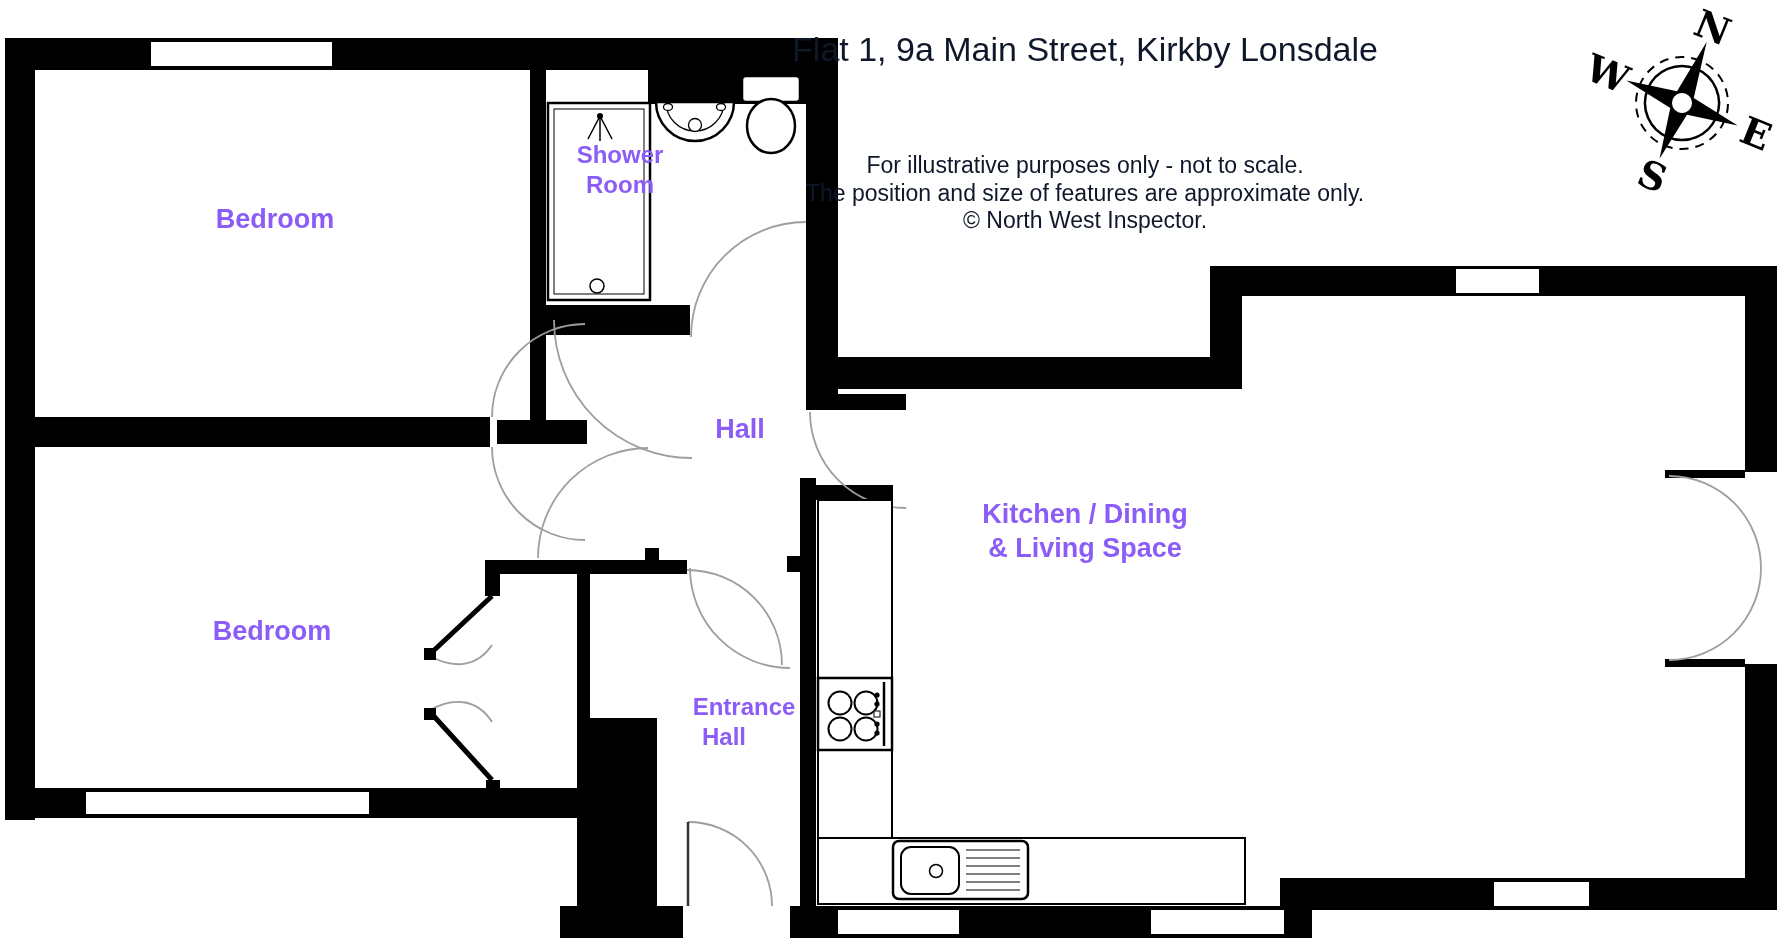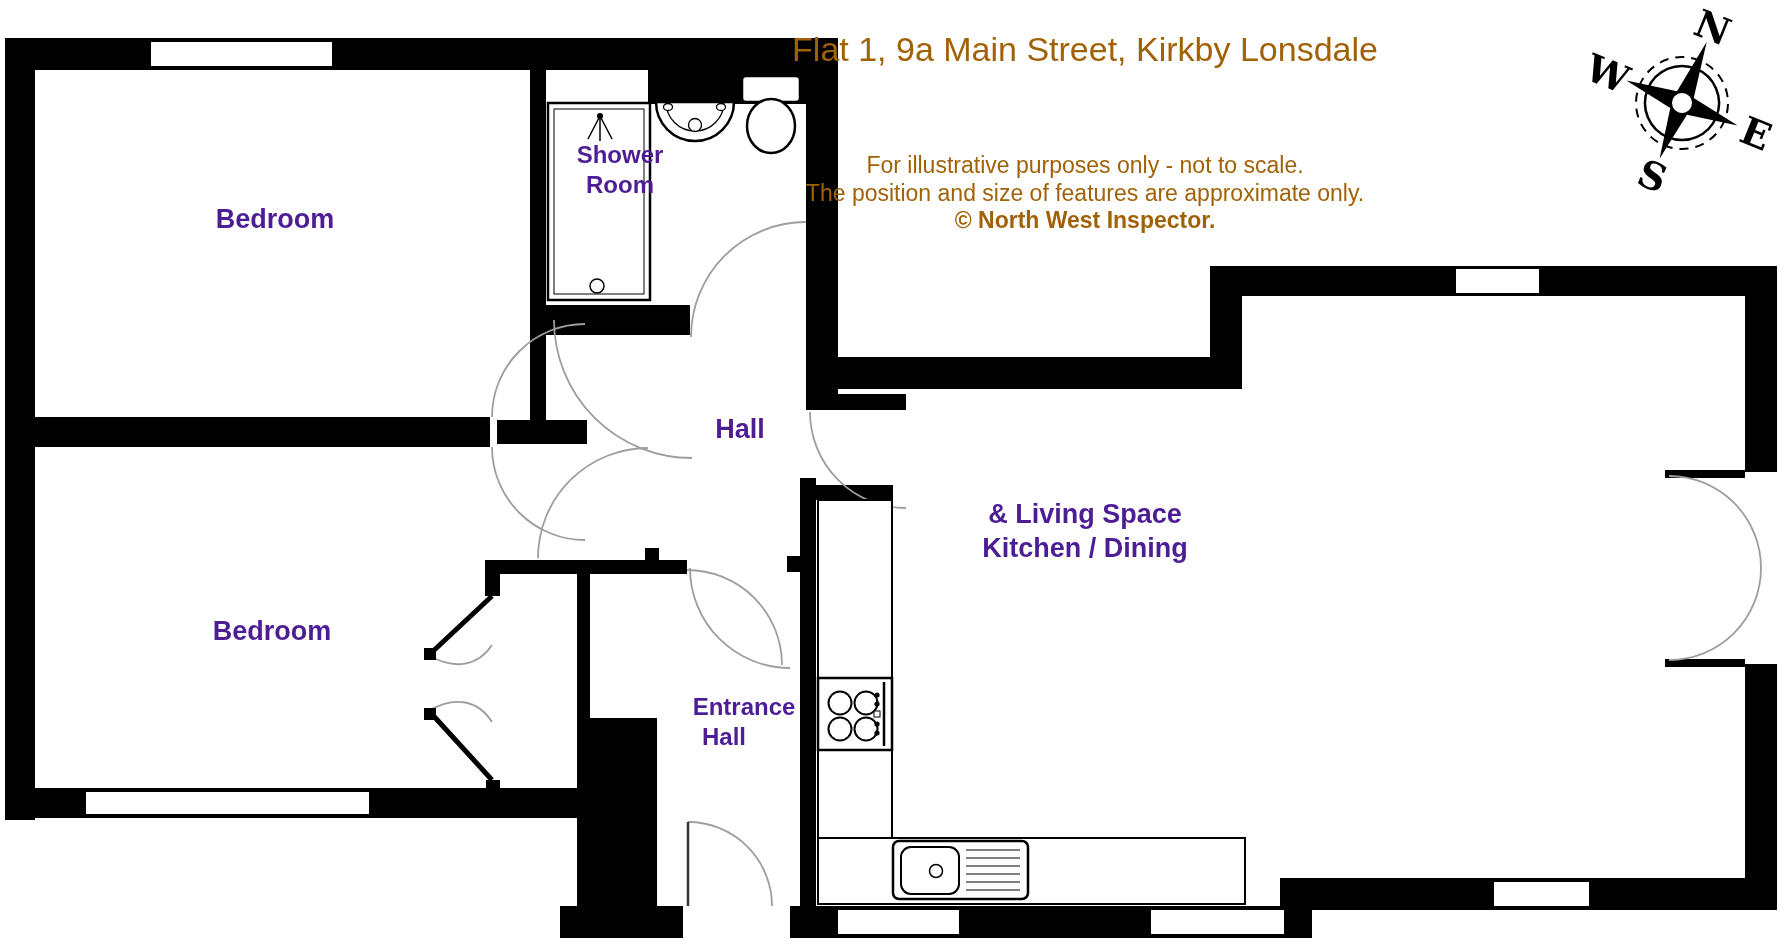--- a/index.html
+++ b/index.html
@@ -1,24 +1,24 @@
 <!DOCTYPE html>
 <html><head>
 <meta charset="utf-8">
 <style>
   html,body{margin:0;padding:0;background:#ffffff;}
   .plan{position:relative;width:1784px;height:944px;background:#ffffff;
         font-family:"Liberation Sans",sans-serif;overflow:hidden;}
   .plan svg{position:absolute;left:0;top:0;}
   .lbl{position:absolute;transform:translate(-50%,-50%);font-weight:bold;
-       color:#4c1d95;text-align:center;line-height:1.25;white-space:nowrap;}
+       color:#8b5cf6;text-align:center;line-height:1.25;white-space:nowrap;}
   .lbl-room{font-size:27px;text-align:center;}
   .lbl-small{font-size:24px;}
   .hdr{position:absolute;left:1085px;transform:translateX(-50%);
-       color:#a16207;text-align:center;white-space:nowrap;font-weight:normal;}
+       color:#0f172a;text-align:center;white-space:nowrap;font-weight:normal;}
   .hdr-title{top:30px;font-size:34px;}
   .hdr-area{top:84px;font-size:31px;}
   .hdr-note{font-size:23px;}
 </style>
 </head>
 <body>
 
 <div class="plan">
 
   <svg width="1784" height="944" viewBox="0 0 1784 944">
@@ -160,31 +160,31 @@
         <text x="0" y="92">S</text>
         <text x="80" y="14">E</text>
         <text x="-80" y="14">W</text>
       </g>
     </g>
   </svg>
 
   <div class="hdr hdr-title">Flat 1, 9a Main Street, Kirkby Lonsdale</div>
   <div class="hdr hdr-note" style="top:180px;">The position and size of features are approximate only.</div>
   <div class="hdr hdr-note" style="top:152px;">For illustrative purposes only - not to scale.</div>
-  <div class="hdr hdr-note" style="top:207px;font-weight:bold;">© North West Inspector.</div>
+  <div class="hdr hdr-note" style="top:207px;">© North West Inspector.</div>
 
   <div class="lbl lbl-room" style="left:275px;top:220px;">Bedroom</div>
   <div class="lbl lbl-room" style="left:272px;top:632px;">Bedroom</div>
   <div class="lbl lbl-small" style="left:620px;top:170px;">
     <span style="display:block;">Shower</span>
     <span style="display:block;">Room</span>
   </div>
   <div class="lbl lbl-room" style="left:740px;top:430px;">Hall</div>
   <div class="lbl lbl-small" style="left:724px;top:722px;">
     <span style="display:block;margin-left:40px;">Entrance</span>
     <span style="display:block;">Hall</span>
   </div>
   <div class="lbl lbl-room" style="left:1085px;top:532px;">
+    <span style="display:block;">Kitchen / Dining</span>
     <span style="display:block;">&amp; Living Space</span>
-    <span style="display:block;">Kitchen / Dining</span>
   </div>
 
 </div>
 
 </body></html>

